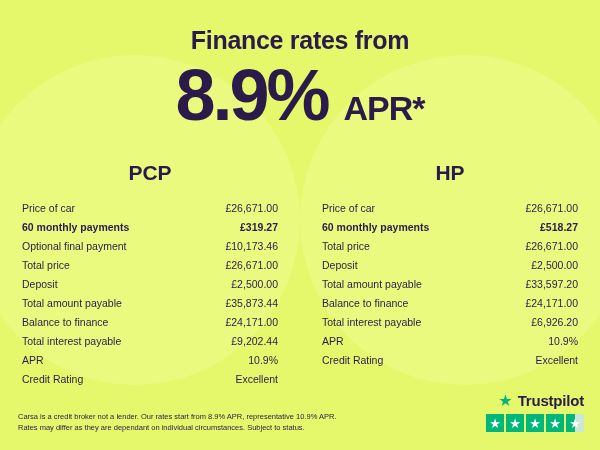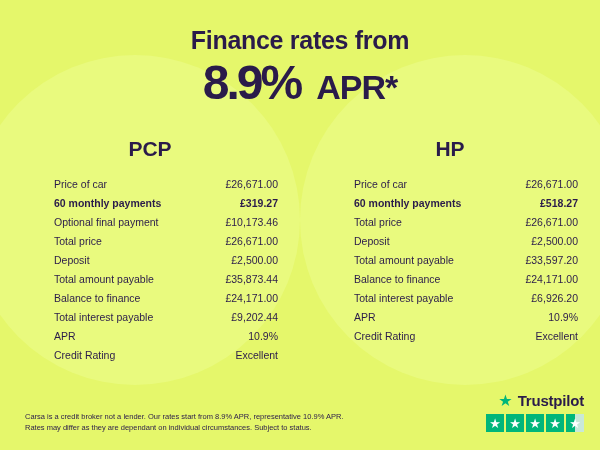--- a/index.html
+++ b/index.html
@@ -53,21 +53,21 @@
     padding-top: 27px;
     line-height: 1.1;
   }
   .rate-row {
     text-align: center;
     color: #2a1b4a;
     margin-top: 4px;
     white-space: nowrap;
   }
   .rate-big {
-    font-size: 48px;
+    font-size: 72px;
     font-weight: bold;
     letter-spacing: -3px;
     line-height: 1;
   }
   .rate-apr {
     font-size: 34px;
     font-weight: bold;
     letter-spacing: -1px;
     margin-left: 16px;
   }
@@ -87,21 +87,20 @@
     font-weight: bold;
     margin-bottom: 14px;
   }
   .row {
     display: flex;
     justify-content: space-between;
     align-items: baseline;
     color: #2a1b4a;
     font-size: 10.5px;
     padding: 3.5px 0;
-    margin-left: 32px;
   }
   .row.bold .label,
   .row.bold .value {
     font-weight: bold;
   }
   .label {
     text-align: left;
     white-space: nowrap;
   }
   .value {
@@ -109,21 +108,20 @@
     white-space: nowrap;
   }
   .footer {
     position: absolute;
     left: 18px;
     bottom: 16px;
     width: 330px;
     color: #2a1b4a;
     font-size: 7.5px;
     line-height: 1.55;
-    margin-left: 7px;
   }
   .trustpilot {
     position: absolute;
     right: 16px;
     bottom: 18px;
     text-align: right;
   }
   .tp-head {
     display: flex;
     align-items: center;

